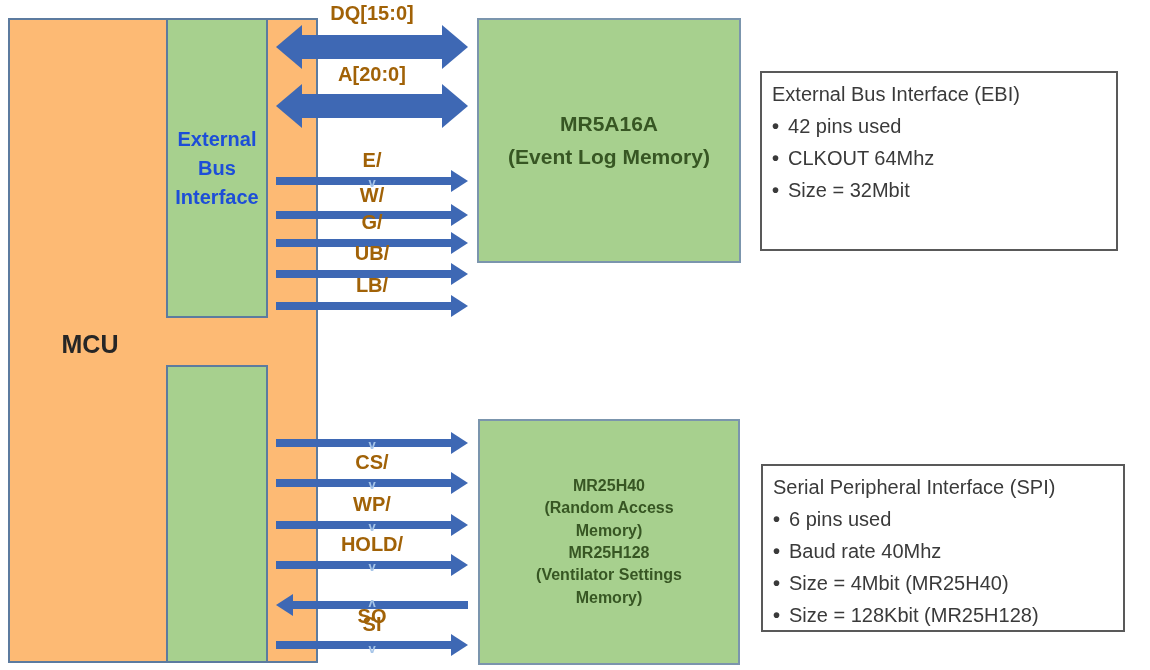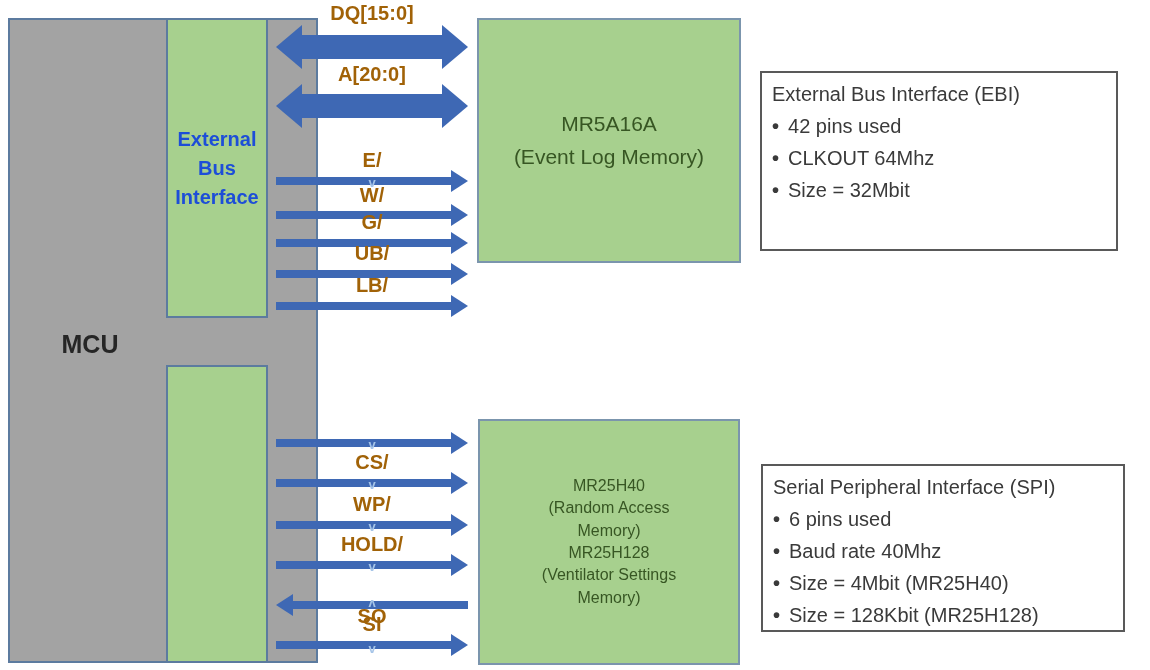--- a/index.html
+++ b/index.html
@@ -5,41 +5,41 @@
   html,body { margin:0; padding:0; background:#ffffff; }
   .canvas {
     position:relative; width:1150px; height:670px; background:#ffffff;
     font-family:"Liberation Sans", sans-serif; overflow:hidden;
   }
   .box { position:absolute; box-sizing:border-box; }
 
   
   .mcu {
     left:8px; top:18px; width:310px; height:645px;
-    background:#a3a3a3; border:2px solid #5c7b9f;
+    background:#fdba74; border:2px solid #5c7b9f;
   }
   .mcu-label {
     position:absolute; left:0; top:310px; width:160px; text-align:center;
     font-size:25px; font-weight:600; color:#262626;
   }
 
   
   .iface {
     background:#a7d08e; border:2px solid #5c7b9f;
     display:flex; align-items:center; justify-content:center; text-align:center;
     color:#1d4ed8; font-size:20px; font-weight:700; line-height:1.45;
   }
   .iface-top { left:166px; top:18px; width:102px; height:300px; }
   .iface-bottom { left:166px; top:365px; width:102px; height:298px; }
 
   
   .mem {
     background:#a7d08e; border:2px solid #7b95ad;
     display:flex; flex-direction:column; justify-content:center;
-    text-align:center; color:#375623; font-weight:400;
+    text-align:center; color:#375623; font-weight:700;
   }
   .mem1 { left:477px; top:18px; width:264px; height:245px; font-size:21px; line-height:1.55; }
   .mem2 { left:478px; top:419px; width:262px; height:246px; font-size:16px; line-height:1.4; }
 
   
   .info {
     background:#ffffff; border:2px solid #595959; color:#3a3a3a;
     font-size:20px; line-height:32px; padding:5px 10px;
   }
   .info-ebi { left:760px; top:71px; width:358px; height:180px; }

